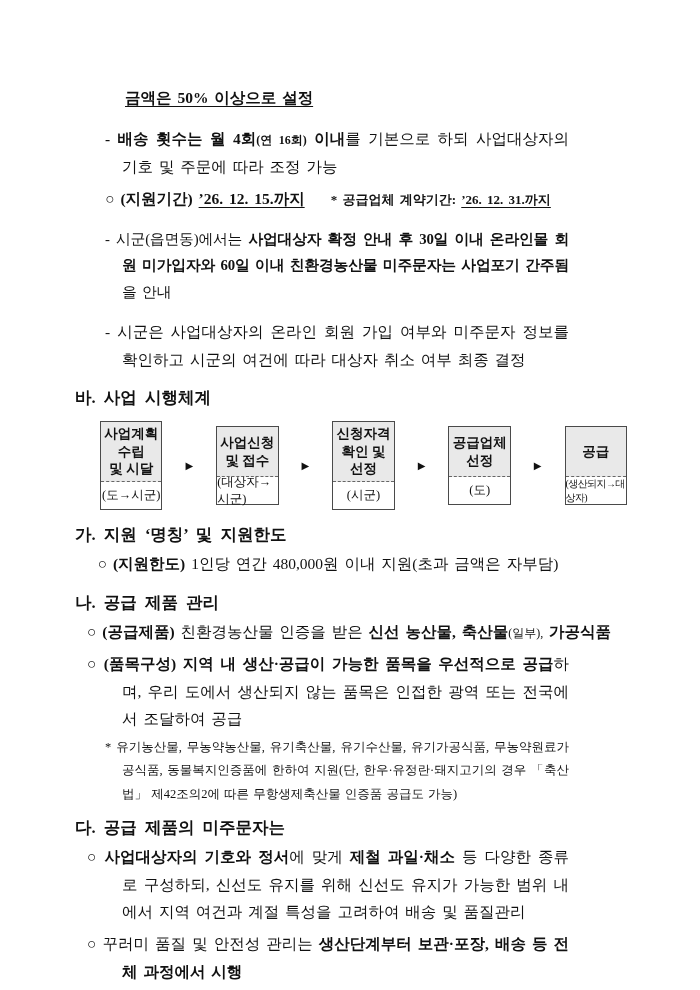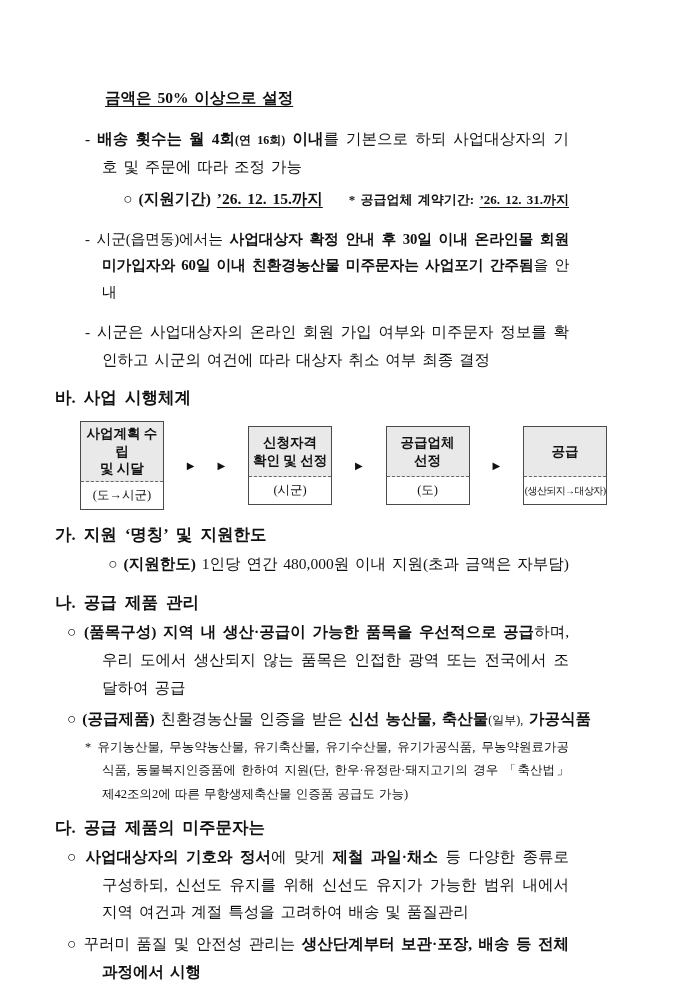--- a/index.html
+++ b/index.html
@@ -5,35 +5,35 @@
   * { margin:0; padding:0; box-sizing:border-box; }
   html,body { background:#ffffff; }
   body {
     font-family: "Liberation Serif", "DejaVu Serif", serif;
     color:#111111;
   }
   .page {
     position:relative;
     width:647px; height:990px;
     background:#ffffff;
-    padding:84px 78px 0 55px;
+    padding:84px 78px 0 75px;
     overflow:hidden;
   }
   .line {
     font-size:15.5px;
     line-height:1.8;
     text-align:justify;
     word-spacing:2px;
   }
   .b  { font-weight:bold; }
   .u  { text-decoration:underline; text-underline-offset:3px; }
   .sm { font-size:12px; }
   .md { font-size:13px; }
   .g  { margin-left:26px; }
-  .nowrap { white-space:nowrap; text-align:right; }
+  .nowrap { white-space:nowrap; text-align:center; }
   .amount { margin-left:50px; }
   .hang-dash   { padding-left:47px; text-indent:-17px; margin-top:13px; }
   .hang-circle { padding-left:47px; text-indent:-35px; margin-top:4px; }
   .tight { font-size:14.8px; letter-spacing:-0.2px; }
   .h-chapter {
     font-size:21px; font-weight:bold;
     margin:26px 0 10px 0; letter-spacing:1px;
   }
   .h-section {
     font-size:16.5px; font-weight:bold;
@@ -91,20 +91,25 @@
 
   <div class="h-section" style="margin-top:13px">바. 사업 시행체계</div>
 
   <div class="flow">
     <div class="flow-step">
       <div class="flow-title">사업계획 수립
 및 시달</div>
       <div class="flow-actor">(도→시군)</div>
     </div>
     <div class="flow-arrow">▶</div>
+    <div class="flow-step">
+      <div class="flow-title">사업신청
+및 접수</div>
+      <div class="flow-actor">(대상자→시군)</div>
+    </div>
     <div class="flow-arrow">▶</div>
     <div class="flow-step">
       <div class="flow-title">신청자격
 확인 및 선정</div>
       <div class="flow-actor">(시군)</div>
     </div>
     <div class="flow-arrow">▶</div>
     <div class="flow-step">
       <div class="flow-title">공급업체
 선정</div>
@@ -118,23 +123,23 @@
   </div>
 
 
   <div class="h-section">가. 지원 ‘명칭’ 및 지원한도</div>
 
 
   <div class="line hang-circle nowrap"><span>○ </span><span class="b">(지원한도) </span><span>1인당 연간 480,000원 이내 지원(초과 금액은 자부담)</span></div>
 
   <div class="h-section">나. 공급 제품 관리</div>
 
+  <div class="line hang-circle nowrap"><span>○ </span><span class="b">(공급제품) </span><span>친환경농산물 인증을 받은 </span><span class="b">신선 농산물, 축산물</span><span class="sm">(일부),</span><span> </span><span class="b">가공식품</span></div>
+
   <div class="line hang-circle"><span>○ </span><span class="b">(품목구성) </span><span class="b">지역 내 생산·공급이 가능한 품목을 우선적으로 공급</span><span>하며, 우리 도에서 생산되지 않는 품목은 인접한 광역 또는 전국에서 조달하여 공급</span></div>
-
-  <div class="line hang-circle nowrap"><span>○ </span><span class="b">(공급제품) </span><span>친환경농산물 인증을 받은 </span><span class="b">신선 농산물, 축산물</span><span class="sm">(일부),</span><span> </span><span class="b">가공식품</span></div>
 
   <div class="note"><span>* 유기농산물, 무농약농산물, 유기축산물, 유기수산물, 유기가공식품, 무농약원료가공식품, 동물복지인증품에 한하여 지원(단, 한우·유정란·돼지고기의 경우 「축산법」 제42조의2에 따른 무항생제축산물 인증품 공급도 가능)</span></div>
 
   <div class="h-section" style="margin-top:11px">다. 공급 제품의 미주문자는</div>
 
   <div class="line hang-circle"><span>○ </span><span class="b">사업대상자의 기호와 정서</span><span>에 맞게 </span><span class="b">제철 과일·채소</span><span> 등 다양한 종류로 구성하되, 신선도 유지를 위해 신선도 유지가 가능한 범위 내에서 지역 여건과 계절 특성을 고려하여 배송 및 품질관리</span></div>
 
   <div class="line hang-circle"><span>○ </span><span>꾸러미 품질 및 안전성 관리는 </span><span class="b">생산단계부터 보관·포장, 배송 등 전체 과정에서 시행</span></div>
 
 </div>

